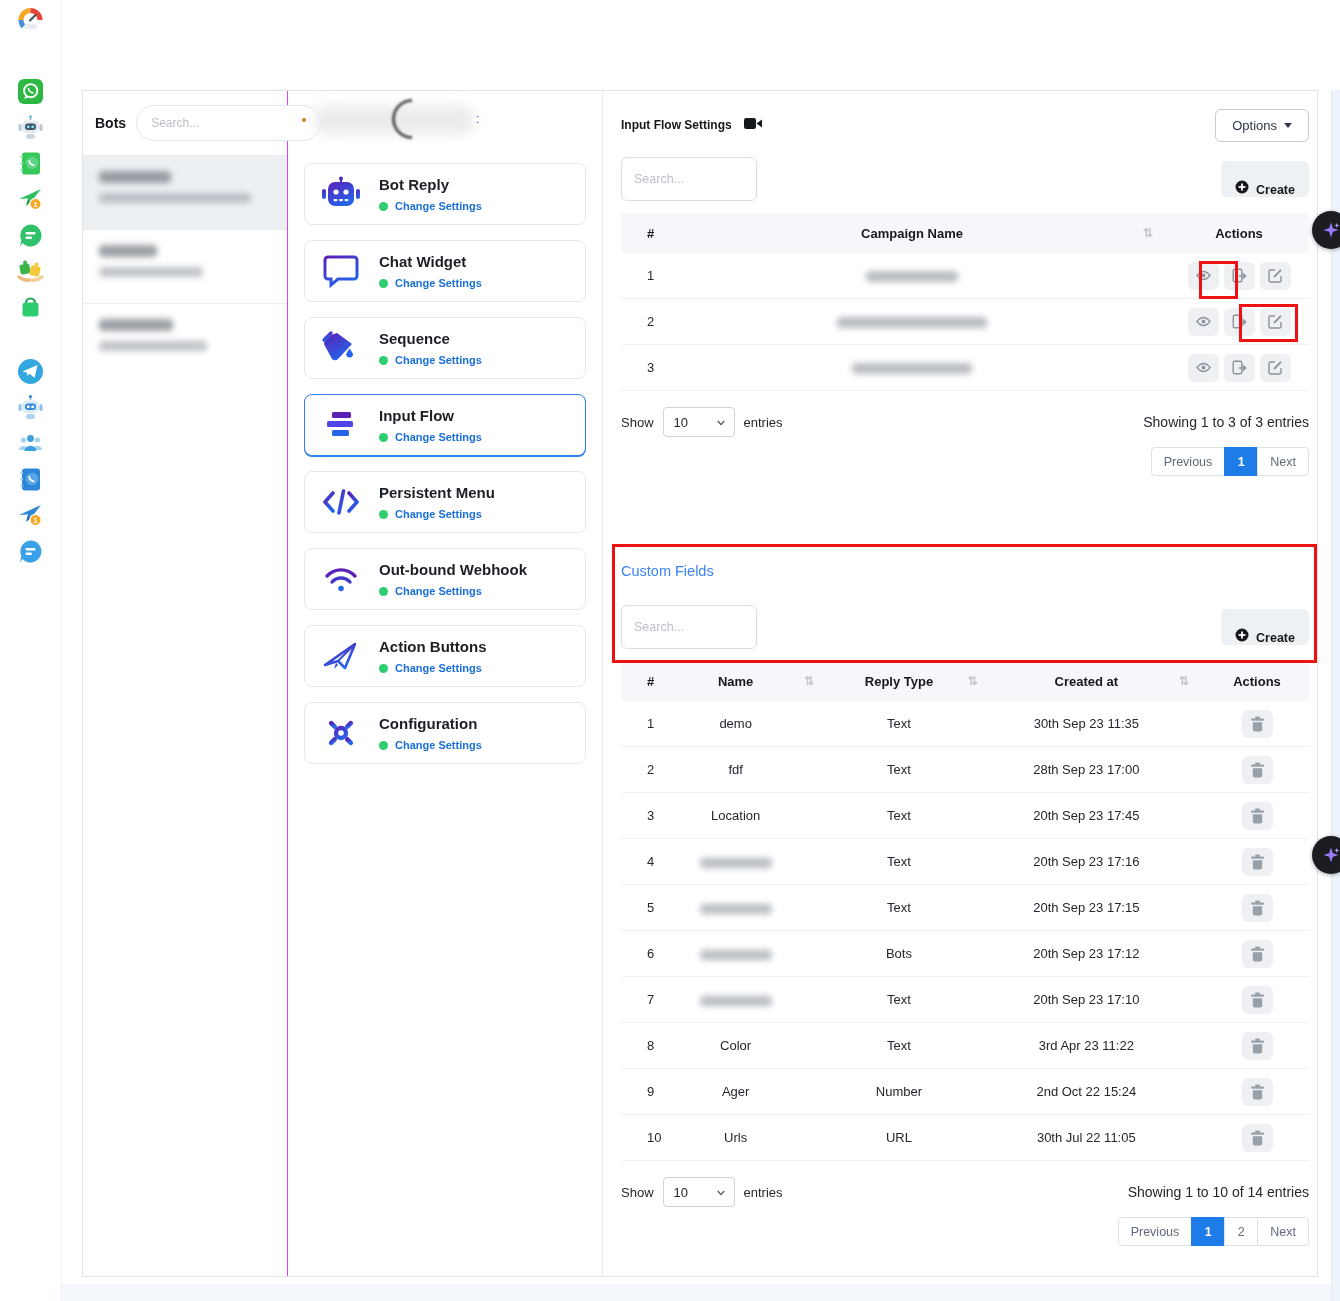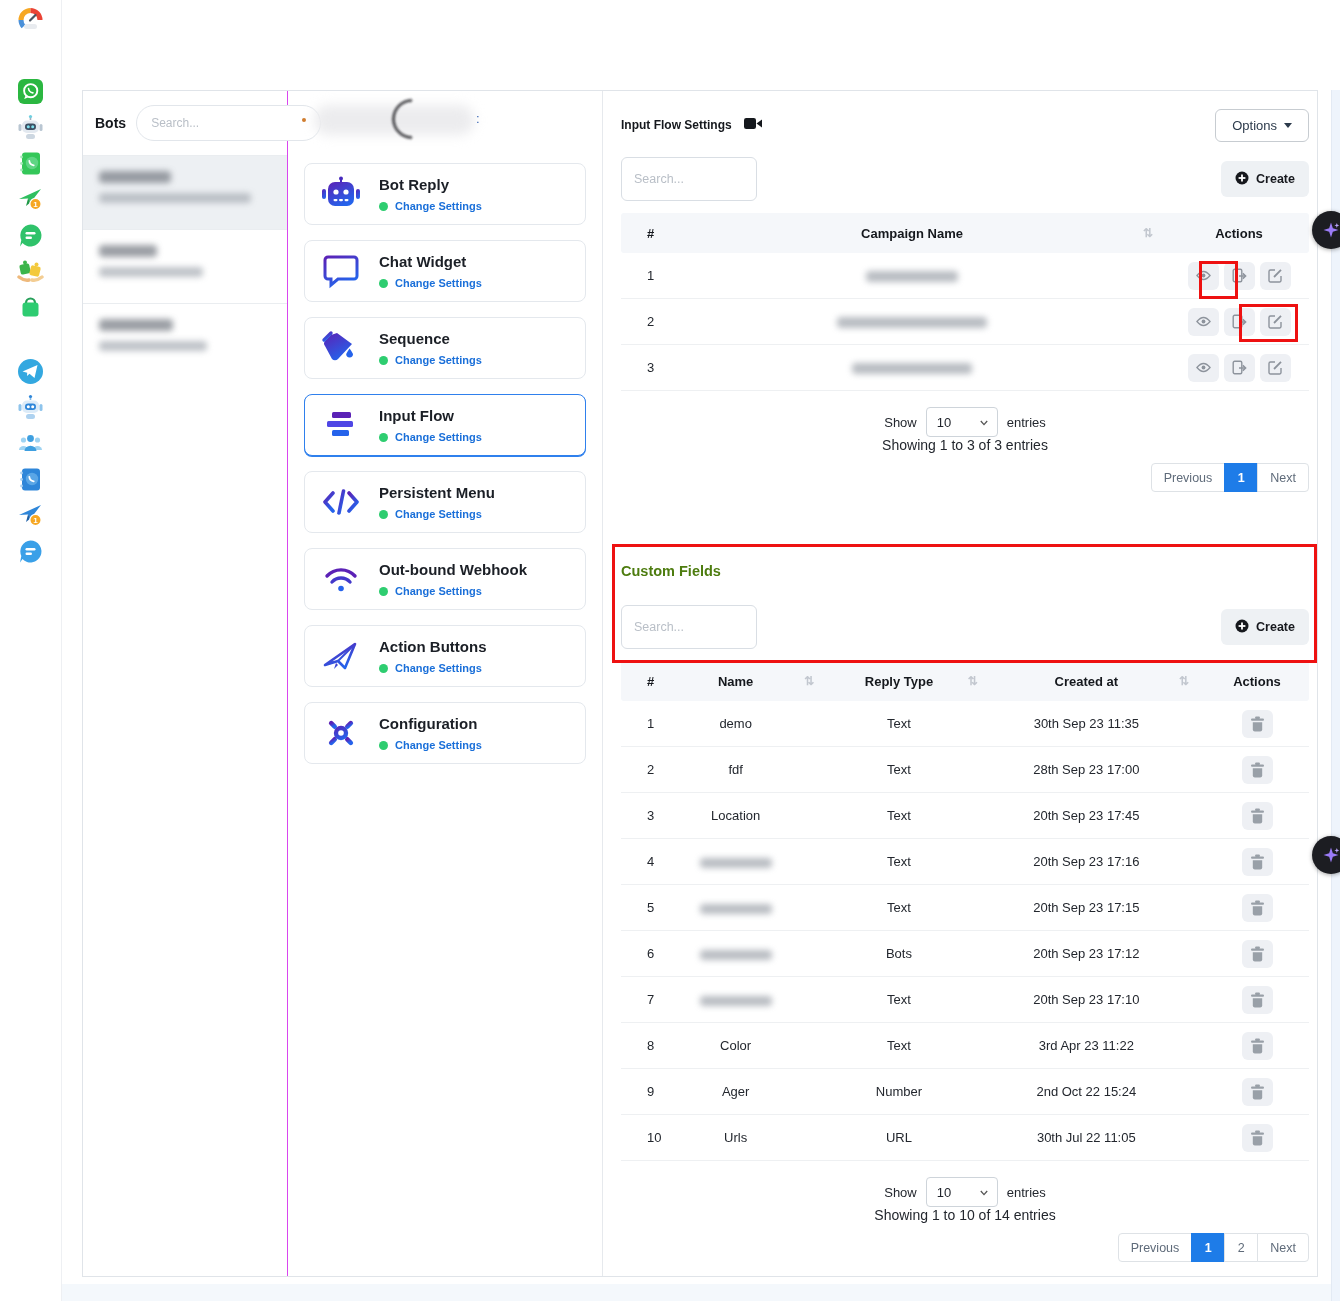--- a/index.html
+++ b/index.html
@@ -50,49 +50,49 @@
 
   
   .main { flex:1; position:relative; padding:0 8px 0 18px; }
   .sec-head { margin-top:16px; height:36px; display:flex; align-items:center; justify-content:space-between; }
   .sec-title { font-size:12px; font-weight:bold; color:#15181d; display:flex; align-items:center; gap:12px; }
   .btn-options { height:33px; padding:0 16px; background:#fff; border:1px solid #c7ccd1; border-radius:6px; font-size:13px; color:#2c3a4b; cursor:pointer; display:flex; align-items:center; gap:7px; font-family:"Liberation Sans",sans-serif;margin-left:23px; }
   .caret { width:0; height:0; border-left:4px solid transparent; border-right:4px solid transparent; border-top:5px solid #2c3a4b; }
   .toolbar { margin-top:14px; height:44px; display:flex; align-items:center; justify-content:space-between; }
   .box-search { width:136px; height:44px; border:1px solid #d9dee4; border-radius:6px; padding:0 12px; font-size:12.5px; outline:none; font-family:"Liberation Sans",sans-serif; }
   .box-search::placeholder { color:#b9bfc7; }
-  .btn-create { height:36px; padding:0 14px; background:#eef1f4; border:none; border-radius:6px; font-size:12.5px; font-weight:bold; color:#16181d; cursor:pointer; display:flex; align-items:center; gap:7px; font-family:"Liberation Sans",sans-serif; }
+  .btn-create { height:36px; padding:0 14px; background:#eef1f4; border:none; border-radius:6px; font-size:12.5px; font-weight:bold; color:#16181d; cursor:pointer; display:flex; align-items:flex-end; gap:7px; font-family:"Liberation Sans",sans-serif; }
 
   .dtable { margin-top:12px; }
   .thead { display:flex; align-items:center; height:40px; background:#f5f7fa; border-radius:3px; font-size:13px; font-weight:bold; color:#15181d; }
   .trow { display:flex; align-items:center; height:46px; border-bottom:1px solid #eef0f2; font-size:13px; color:#23272e; }
   .c-num { width:60px; padding-left:26px; }
   .c-flex { flex:1; text-align:center; }
   .c-sort { width:26px; color:#c2c7cf; font-size:12px; cursor:pointer; }
   .c-act { width:140px; display:flex; justify-content:center; gap:5px; }
   .c-act-h { width:140px; text-align:center; }
   .abtn { width:31px; height:28px; background:#eef0f4; border:none; border-radius:6px; display:flex; align-items:center; justify-content:center; cursor:pointer; }
   .rowblur { display:inline-block; height:11px; background:#9aa0a8; opacity:.7; border-radius:4px; filter:blur(3px); vertical-align:middle; }
 
-  .tfoot1 { margin-top:16px; display:flex; align-items:center; justify-content:space-between;flex-direction:column; }
+  .tfoot1 { margin-top:16px; display:flex; align-items:center; justify-content:space-between; }
   .show-wrap { display:flex; align-items:center; gap:9px; font-size:13px; color:#23272e; }
   .sel { position:relative; width:72px; height:30px; border:1px solid #ced4da; border-radius:4px; display:flex; align-items:center; padding:0 10px; font-size:13px; color:#23272e; cursor:pointer; background:#fff; }
   .sel .chev { position:absolute; right:9px; top:11px; width:8px; height:8px; }
   .summary { font-size:14px; color:#23272e; }
   .tfoot2 { margin-top:10px; display:flex; justify-content:flex-end; }
   .pager { display:flex; }
   .pbtn { min-width:34px; height:29px; padding:0 12px; border:1px solid #dee2e6; background:#fff; color:#5f6b7a; font-size:12.5px; display:flex; align-items:center; justify-content:center; cursor:pointer; font-family:"Liberation Sans",sans-serif; }
   .pbtn.first { border-radius:4px 0 0 4px; }
   .pbtn.last { border-radius:0 4px 4px 0; margin-left:-1px; }
   .pbtn.num { padding:0; width:30px; margin-left:-1px; }
   .pbtn.active { background:#1e7ce8; border-color:#1e7ce8; color:#fff; font-weight:bold; }
 
   
   .secB { position:absolute; left:18px; right:8px; top:455px; }
-  .cf-title { padding-top:17px; font-size:14.5px; font-weight:bold; color:#4d7c0f; }
+  .cf-title { padding-top:17px; font-size:14.5px; font-weight:normal; color:#3b82f6; }
   .cf-toolbar { margin-top:26px; }
   .ghead { display:grid; grid-template-columns:46px 1fr 26px 1fr 26px 1.35fr 26px 104px; align-items:center; height:40px; background:#f5f7fa; border-radius:3px; font-size:13px; font-weight:bold; color:#15181d; }
   .grow { display:grid; grid-template-columns:46px 1fr 26px 1fr 26px 1.35fr 26px 104px; align-items:center; height:46px; border-bottom:1px solid #eef0f2; font-size:13px; color:#23272e; }
   .g-num { padding-left:26px; }
   .g-c { text-align:center; }
   .g-act { display:flex; justify-content:center; }
 
   
   .redbox { position:absolute; border:3px solid #ee1111; z-index:40; pointer-events:none; }
   .fab { position:absolute; left:1312px; width:38px; height:38px; border-radius:50%; background:#1c1d22; display:flex; align-items:center; justify-content:center; z-index:50; cursor:pointer; box-shadow:0 1px 4px rgba(0,0,0,.35); }

